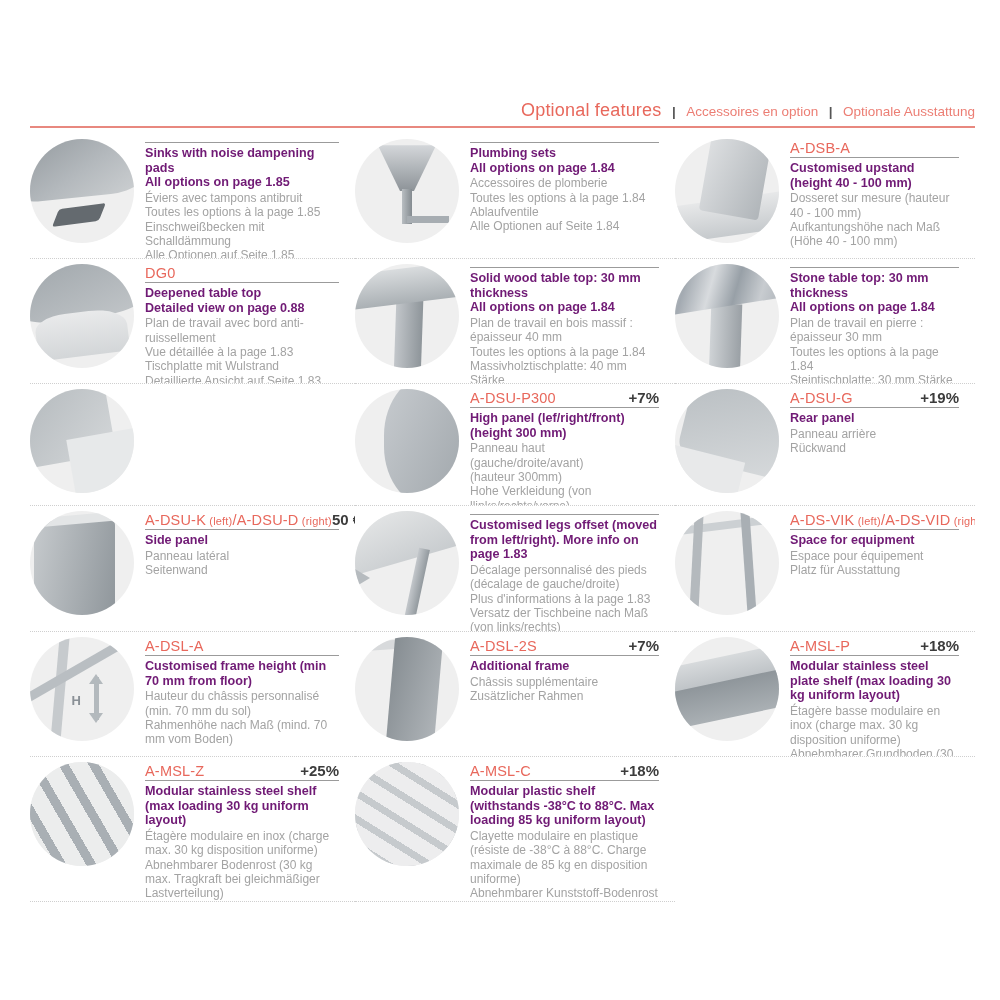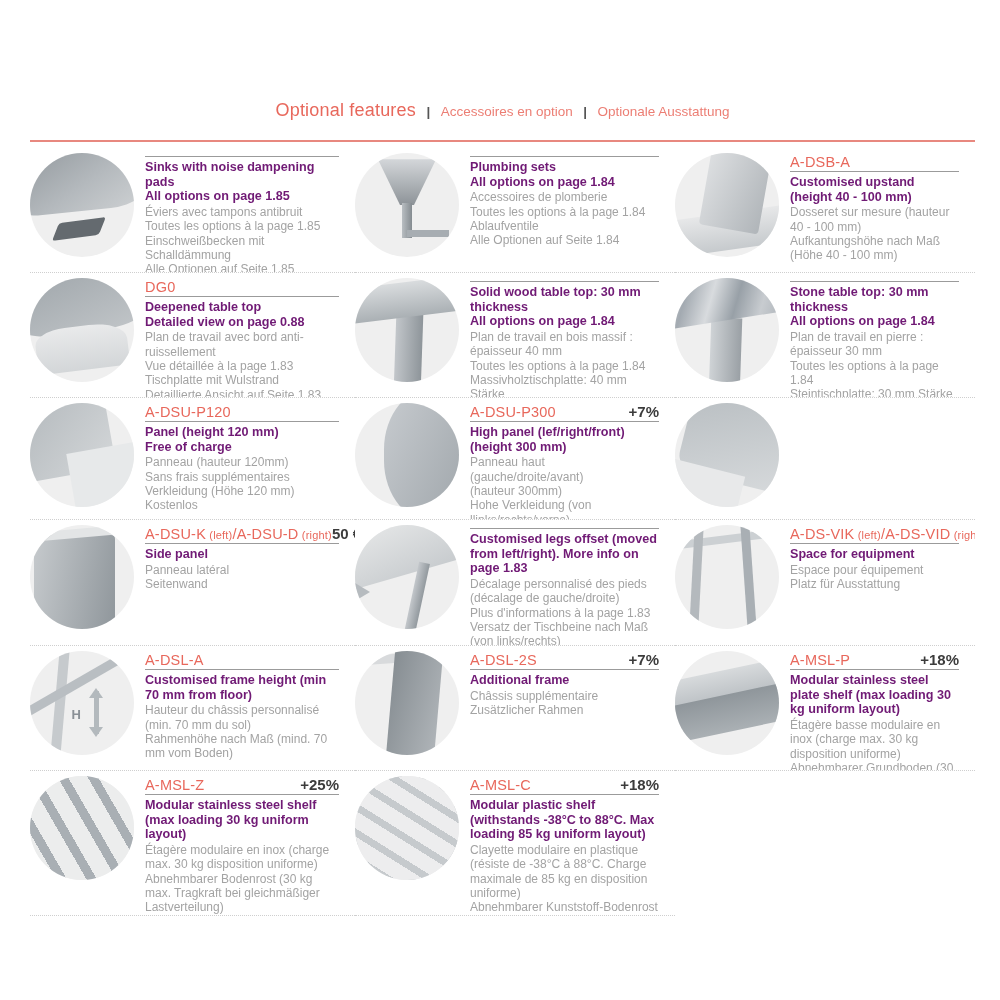--- a/index.html
+++ b/index.html
@@ -1,19 +1,19 @@
 <!DOCTYPE html>
 <html><head>
 <meta charset="utf-8">
 <style>
   html,body{margin:0;padding:0;background:#fff;}
   body{width:1000px;height:1000px;position:relative;font-family:"Liberation Sans",sans-serif;overflow:hidden;}
   .page{position:absolute;left:30px;top:100px;width:945px;}
   
-  .header{text-align:center;padding-bottom:19px;white-space:nowrap;}
+  .header{text-align:right;padding-bottom:5px;white-space:nowrap;}
   .h-en{font-size:18px;color:#e8685c;letter-spacing:.2px;}
   .h-sep{font-size:13.5px;color:#555;margin:0 6px;font-weight:bold;}
   .h-fr,.h-de{font-size:13.5px;color:#ec7e74;}
   .rule{height:2px;background:#e8887f;margin-bottom:6px;}
   
   .grid{display:grid;grid-template-columns:325px 320px 300px;grid-template-rows:125px 125px 122px 126px 125px 145px;}
   .cell{display:flex;gap:11px;padding-top:5px;border-bottom:1px dotted #cfcfcf;overflow:hidden;}
   .cell.empty{border-bottom:none;}
   .txt{flex:1;min-width:0;padding-right:16px;}
   .codebar{display:flex;justify-content:space-between;align-items:center;border-bottom:1px solid #9b9b9b;padding-bottom:1px;min-height:17px;margin-bottom:3px;}
@@ -193,32 +193,20 @@
 Steintischplatte: 30 mm Stärke
 Alle Optionen auf Seite 1.84</div>
       </div>
     </div>
 
     <div class="cell">
       <div class="photo p6">
           <i class="a"></i>
           <i class="b"></i>
         </div>
-      <div class="txt">
-        <div class="codebar">
-          <span class="code"><span>A-DSU-P120</span></span>
-          <span class="badge"><span></span></span>
-        </div>
-        <div class="title">Panel (height 120 mm)
-Free of charge</div>
-        <div class="desc">Panneau (hauteur 120mm)
-Sans frais supplémentaires
-Verkleidung (Höhe 120 mm)
-Kostenlos</div>
-      </div>
     </div>
 
     <div class="cell">
       <div class="photo p7">
           <i class="a"></i>
         </div>
       <div class="txt">
         <div class="codebar">
           <span class="code"><span>A-DSU-P300</span></span>
           <span class="badge"><span>+7%</span></span>
@@ -230,20 +218,29 @@
 Hohe Verkleidung (von llinks/rechts/vorne)
 (Höhe 300 mm)</div>
       </div>
     </div>
 
     <div class="cell">
       <div class="photo p8">
           <i class="a"></i>
           <i class="b"></i>
         </div>
+      <div class="txt">
+        <div class="codebar">
+          <span class="code"><span>A-DSU-G</span></span>
+          <span class="badge"><span>+19%</span></span>
+        </div>
+        <div class="title">Rear panel</div>
+        <div class="desc">Panneau arrière
+Rückwand</div>
+      </div>
     </div>
 
     <div class="cell">
       <div class="photo p9">
           <i class="a"></i>
           <i class="b"></i>
         </div>
       <div class="txt">
         <div class="codebar">
           <span class="code"><span>A-DSU-K</span><span class="sm"> (left)</span><span>/A-DSU-D</span><span class="sm"> (right)</span></span>

